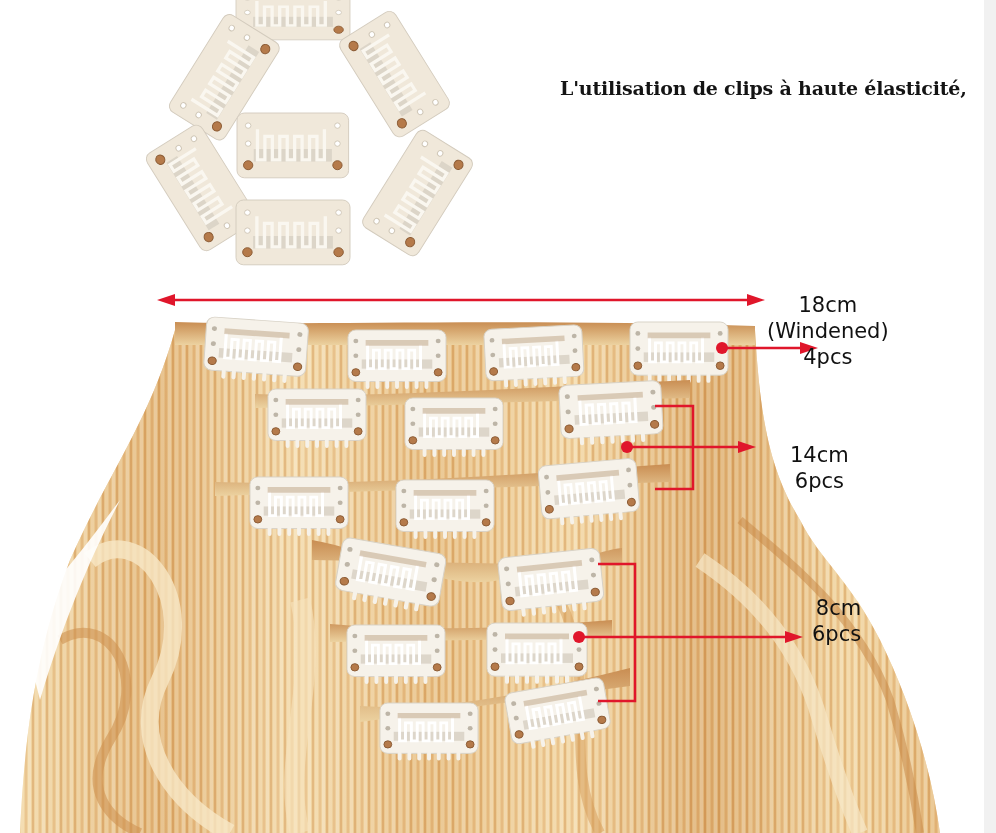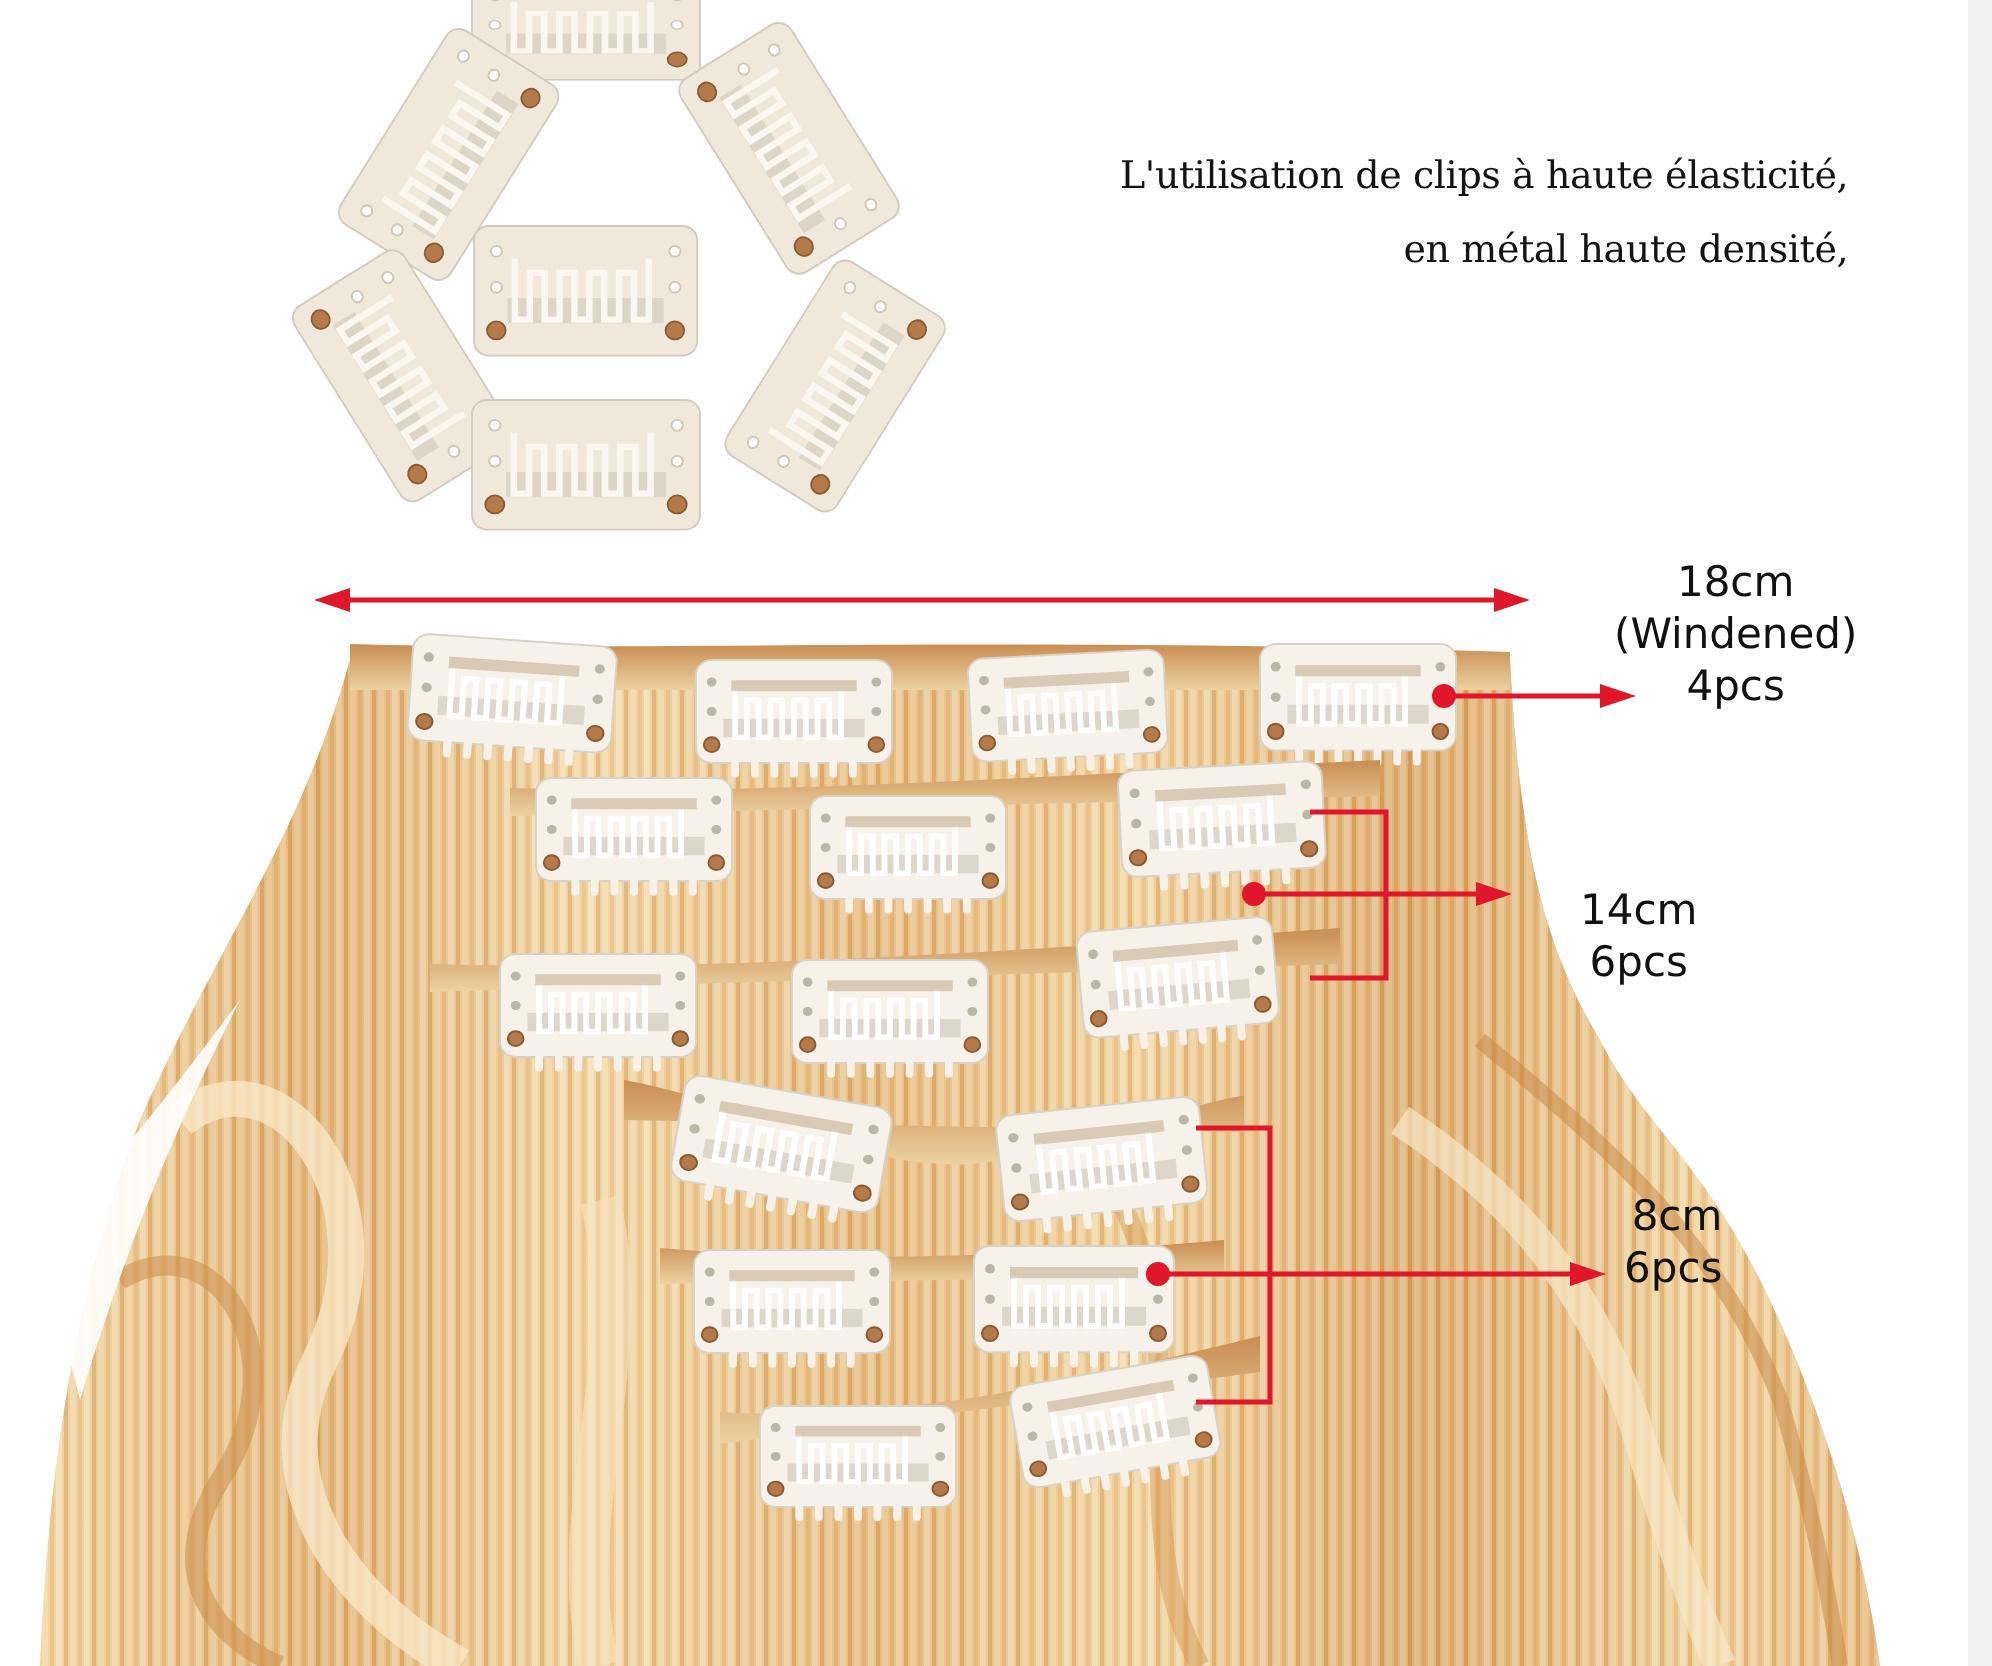--- a/index.html
+++ b/index.html
@@ -1,19 +1,19 @@
 <!DOCTYPE html>
 <html><head>
 <meta charset="utf-8">
 <style>
   html, body { margin:0; padding:0; }
   body { width:996px; height:833px; overflow:hidden; background:#ffffff; position:relative; font-family:"Liberation Sans", sans-serif; }
   .canvas { position:absolute; left:0; top:0; width:996px; height:833px; overflow:hidden; }
   .side-strip { position:absolute; right:0; top:0; width:12px; height:833px; background:#f1f1f1; }
-  .caption { position:absolute; left:560px; top:70px; font-family:"DejaVu Serif", serif; font-weight:normal; font-size:19px; line-height:37px; color:#141414; letter-spacing:-0.2px;text-align:right; }
+  .caption { position:absolute; left:560px; top:70px; font-family:"DejaVu Serif", serif; font-weight:bold; font-size:19px; line-height:37px; color:#141414; letter-spacing:-0.2px; }
   .caption div { white-space:nowrap; }
   .label { position:absolute; font-family:"DejaVu Sans", sans-serif; font-size:21px; line-height:26px; color:#111; text-align:center; white-space:nowrap; }
   svg { position:absolute; left:0; top:0; }
 </style>
 </head>
 <body>
 
 <div class="canvas">
 
   <svg width="996" height="833" viewBox="0 0 996 833">
@@ -147,24 +147,23 @@
         <polyline points="598,564 635,564 635,701 598,701" stroke-width="2.5"></polyline>
         <circle cx="579" cy="637" r="6" fill="#e0162b" stroke="none"></circle>
         <line x1="579" y1="637" x2="790" y2="637" stroke-width="2.5"></line>
         <polygon points="803,637 785,631 785,643" fill="#e0162b" stroke="none"></polygon>
       </g>
     </g>
   </svg>
 
   <div class="caption">
     <div>L'utilisation de clips à haute élasticité,</div>
-    <div>en métal haute densité,</div>
   </div>
 
-  <div class="label" style="left:767px; top:278px;margin-left:40px;">
+  <div class="label" style="left:767px; top:292px;">
     <div>18cm</div>
     <div>(Windened)</div>
     <div>4pcs</div>
   </div>
   <div class="label" style="left:790px; top:442px;">
     <div>14cm</div>
     <div>6pcs</div>
   </div>
   <div class="label" style="left:812px; top:595px; text-align:right;">
     <div>8cm</div>

